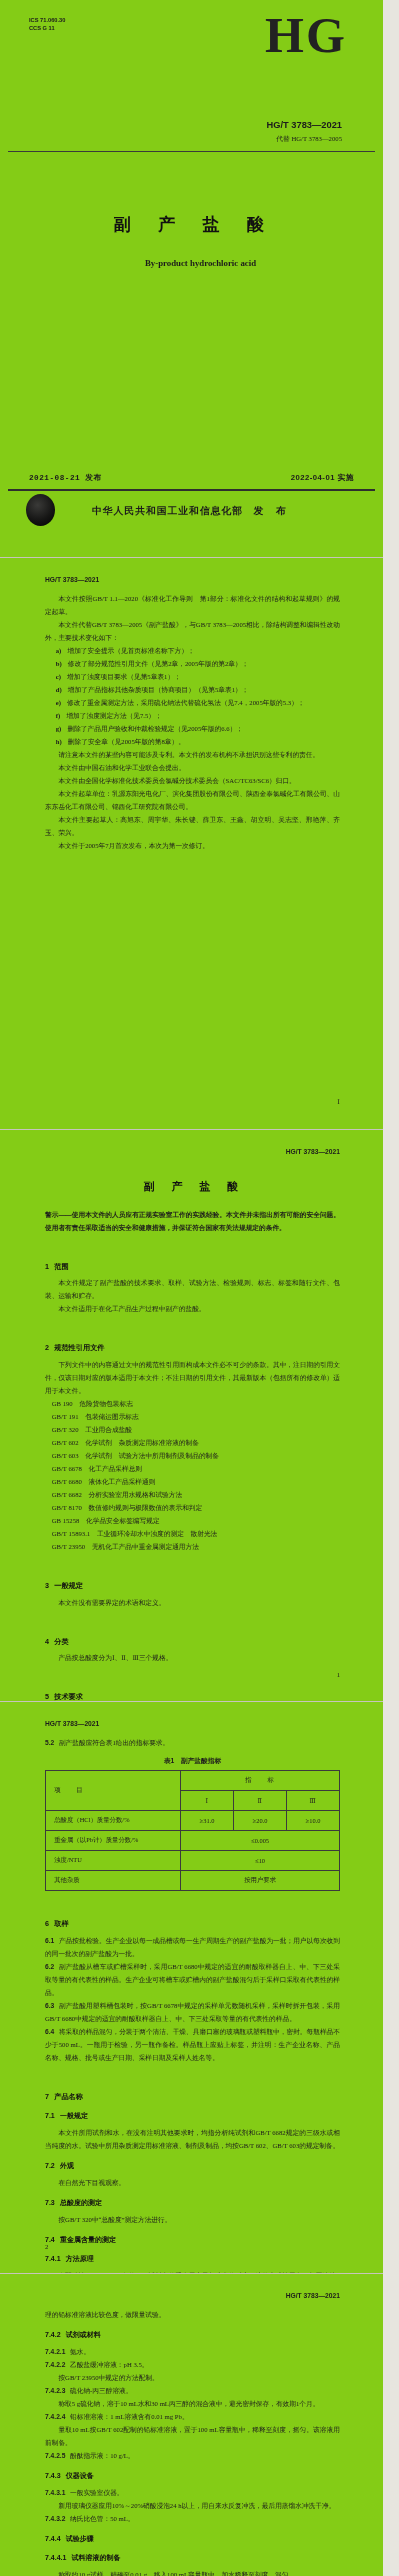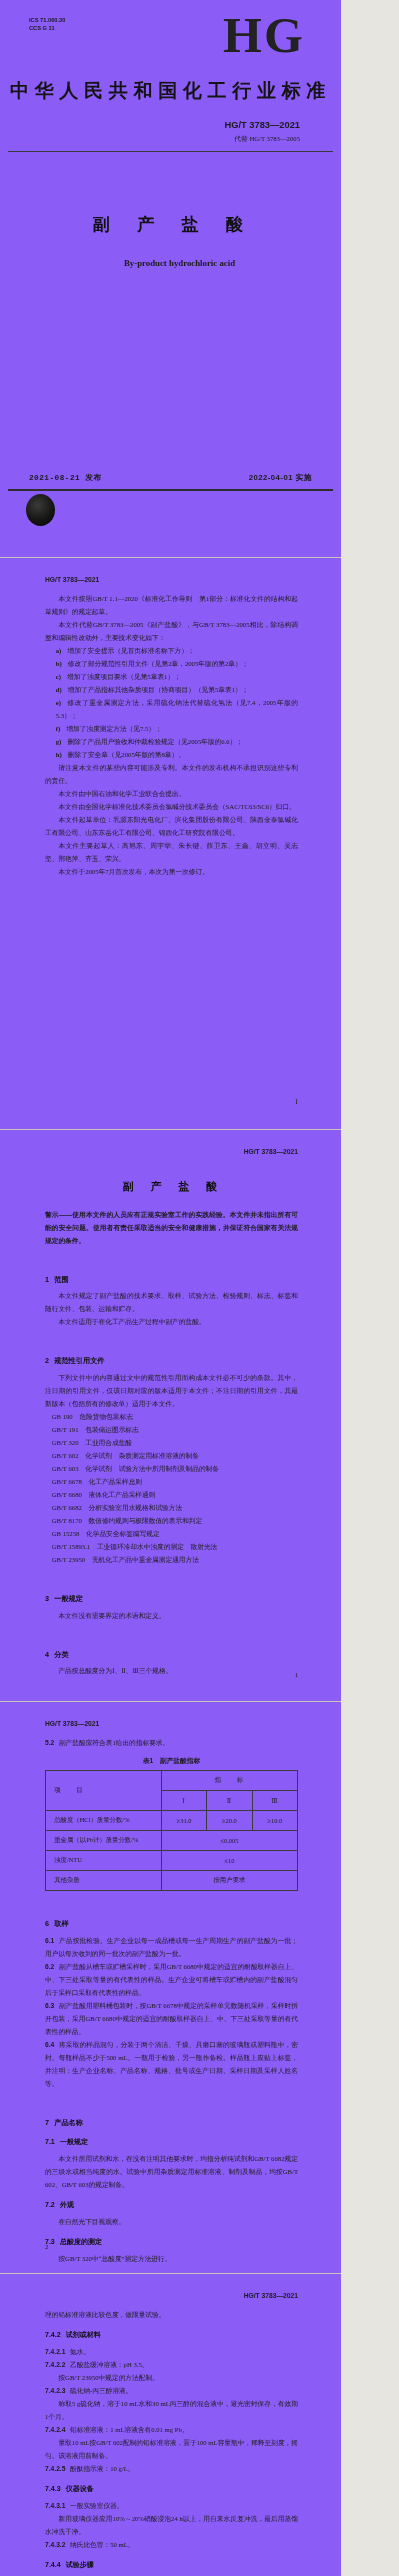--- a/index.html
+++ b/index.html
@@ -4,22 +4,22 @@
 <style>
   html,body{margin:0;padding:0;}
   body{
     width:399px;
     background:#e7e5df;
     font-family:"Liberation Serif","DejaVu Serif",serif;
     color:#1c1c1c;
   }
   .page{
     position:relative;
-    width:341px;
-    background:#8b5cf6;
+    width:383px;
+    background:#84cc16;
     overflow:hidden;
     box-sizing:border-box;
     border-bottom:1px solid #c7c4bc;
   }
   .page:last-child{border-bottom:none;}
   
   .cover{height:558px;}
   .cover .abs{position:absolute;}
   .ics{top:15.5px;left:29px;font-family:"Liberation Sans","DejaVu Sans",sans-serif;font-weight:bold;font-size:5.7px;line-height:8.2px;}
   .hg-logo{top:10.3px;right:36px;font-size:50px;line-height:1;font-weight:bold;letter-spacing:2.1px;color:#222;}
@@ -62,30 +62,32 @@
 </style>
 </head>
 <body>
 
 <div class="page cover">
   <div class="abs ics">
     <div>ICS 71.060.30</div>
     <div>CCS G 11</div>
   </div>
   <div class="abs hg-logo">HG</div>
-  <div class="abs std-name">中华人民共和国化工行业标准</div>
   <div class="abs std-no">HG/T 3783—2021</div>
   <div class="abs std-replaces">代替 HG/T 3783—2005</div>
   <div class="abs rule1"></div>
   <div class="abs doc-main-title">副　产　盐　酸</div>
   <div class="abs doc-en-title">By-product hydrochloric acid</div>
   <div class="abs date-issue">2021-08-21 发布</div>
   <div class="abs date-impl">2022-04-01 实施</div>
   <div class="abs rule2"></div>
   <div class="abs emblem"></div>
+  <div class="abs publisher">
+    <span>中华人民共和国工业和信息化部</span><span class="pub-label">发 布</span>
+  </div>
 </div>
 
 <div id="pages">
     <div class="page content" style="height: 572px;">
       <div class="phead l">HG/T 3783—2021</div>
       <div class="pbody">
         <p class="body">本文件按照GB/T 1.1—2020《标准化工作导则　第1部分：标准化文件的结构和起草规则》的规定起草。</p>
         <p class="body">本文件代替GB/T 3783—2005《副产盐酸》，与GB/T 3783—2005相比，除结构调整和编辑性改动外，主要技术变化如下：</p>
         <p class="li"><b class="cn">a)</b><span>增加了安全提示（见首页标准名称下方）；</span></p>
         <p class="li"><b class="cn">b)</b><span>修改了部分规范性引用文件（见第2章，2005年版的第2章）；</span></p>

